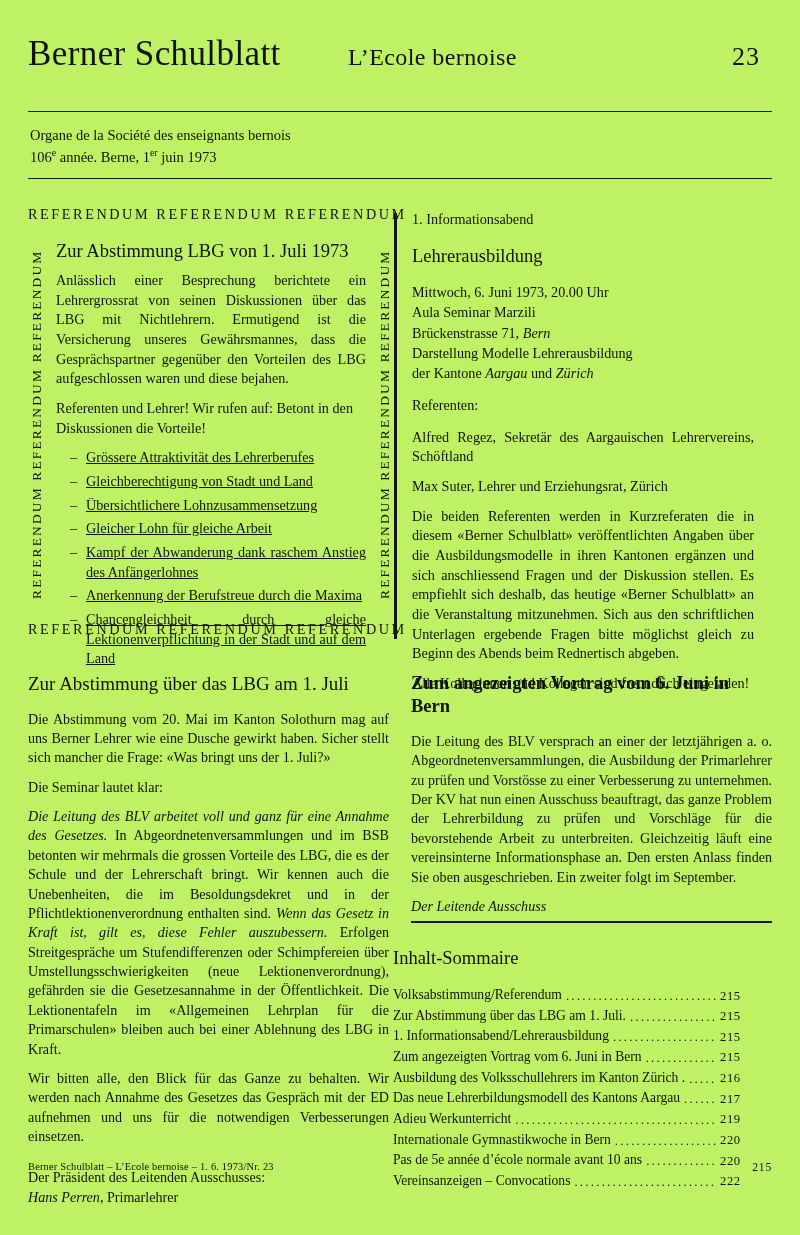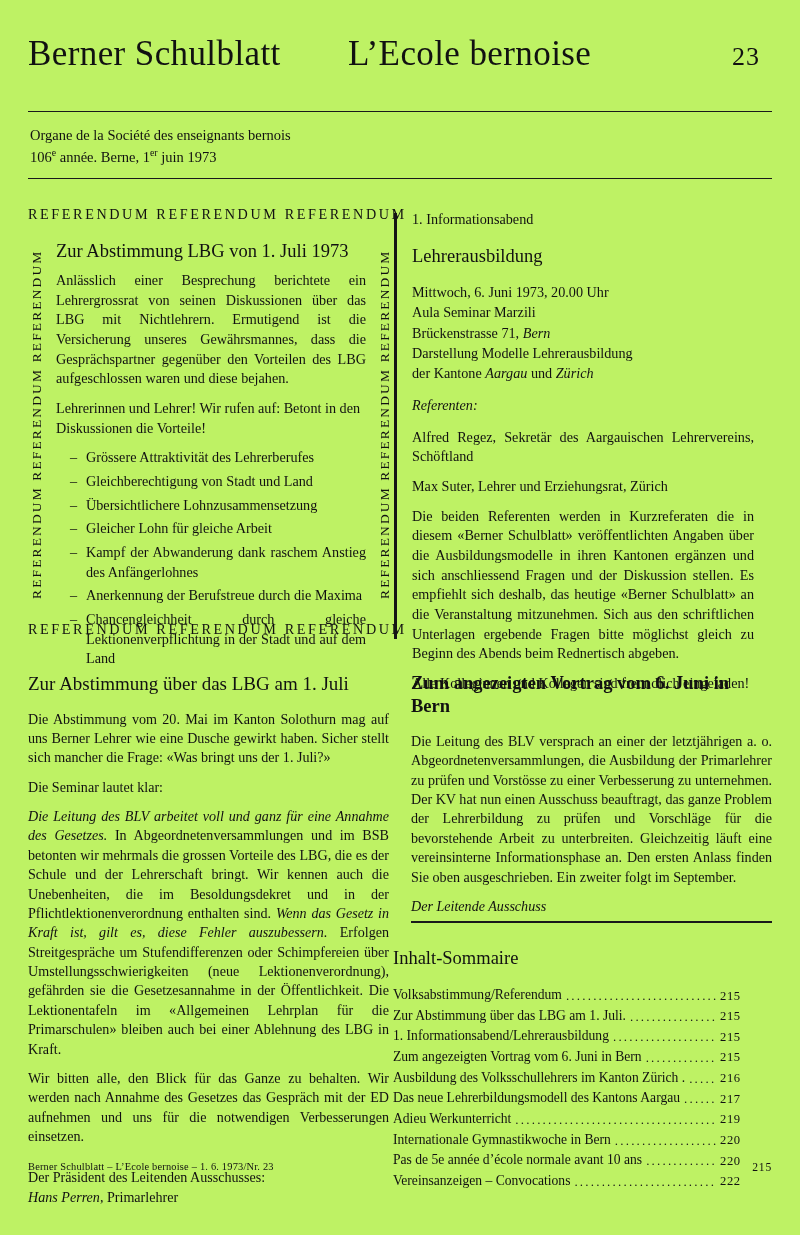--- a/index.html
+++ b/index.html
@@ -29,21 +29,21 @@
     display: flex;
     align-items: baseline;
   }
   .masthead-de {
     font-size: 35px;
     letter-spacing: .4px;
     width: 320px;
     white-space: nowrap;
   }
   .masthead-fr {
-    font-size: 35px;
+    font-size: 24px;
     letter-spacing: .4px;
     white-space: nowrap;
   }
   .masthead-num {
     margin-left: auto;
     font-size: 26px;
     letter-spacing: 1px;
     padding-right: 12px;
   }
   .rule-full {
@@ -131,20 +131,21 @@
     margin: 0;
     padding: 0 0 0 14px;
     font-size: 14.2px;
     line-height: 1.385;
   }
   ul.ref-list li {
     position: relative;
     padding-left: 16px;
     margin-bottom: 4px;
     text-align: justify;
+    text-decoration: underline;
   }
   ul.ref-list li::before {
     content: "\2013";
     position: absolute;
     left: 0;
     top: 0;
   }
   
   .v-divider {
     position: absolute;
@@ -164,21 +165,21 @@
     line-height: 1.385;
   }
   .info-kicker { margin: 0 0 14px 0; }
   .info-title {
     font-size: 18.5px;
     font-weight: normal;
     margin: 0 0 13px 0;
   }
   .info-lines { margin: 0 0 13px 0; line-height: 1.42; }
   .info-lines div { white-space: nowrap; }
-  .info-ref-label { font-style: italic; margin: 0 0 12px 0; }
+  .info-ref-label { margin: 0 0 12px 0; }
   .info-col p.body {
     margin: 0 0 10px 0;
     text-align: justify;
     line-height: 1.385;
   }
   .info-col p.body.last { margin-bottom: 5px; }
   
   .lower {
     position: absolute;
     left: 28px;
@@ -292,21 +293,21 @@
   <div class="ref-zone">
     <div class="ref-box">
       <div class="ref-band top">REFERENDUM  REFERENDUM  REFERENDUM</div>
       <div class="ref-band bottom">REFERENDUM  REFERENDUM  REFERENDUM</div>
       <div class="ref-vert left">REFERENDUM REFERENDUM REFERENDUM</div>
       <div class="ref-vert right">REFERENDUM REFERENDUM REFERENDUM</div>
 
       <div class="ref-inner">
         <h2 class="ref-title">Zur Abstimmung LBG von 1. Juli 1973</h2>
         <p>Anlässlich einer Besprechung berichtete ein Lehrergrossrat von seinen Diskussionen über das LBG mit Nichtlehrern. Ermutigend ist die Versicherung unseres Gewährsmannes, dass die Gesprächspartner gegenüber den Vorteilen des LBG aufgeschlossen waren und diese bejahen.</p>
-        <p class="nojust">Lehrerinnen und Lehrer! Wir rufen auf: Betont in den Diskussionen die Vorteile!</p>
+        <p class="nojust">Referenten und Lehrer! Wir rufen auf: Betont in den Diskussionen die Vorteile!</p>
         <ul class="ref-list">
           <li>Grössere Attraktivität des Lehrerberufes</li>
           <li>Gleichberechtigung von Stadt und Land</li>
           <li>Übersichtlichere Lohnzusammensetzung</li>
           <li>Gleicher Lohn für gleiche Arbeit</li>
           <li>Kampf der Abwanderung dank raschem Anstieg des Anfängerlohnes</li>
           <li>Anerkennung der Berufstreue durch die Maxima</li>
           <li>Chancengleichheit durch gleiche Lektionenverpflichtung in der Stadt und auf dem Land</li>
         </ul>
       </div>

